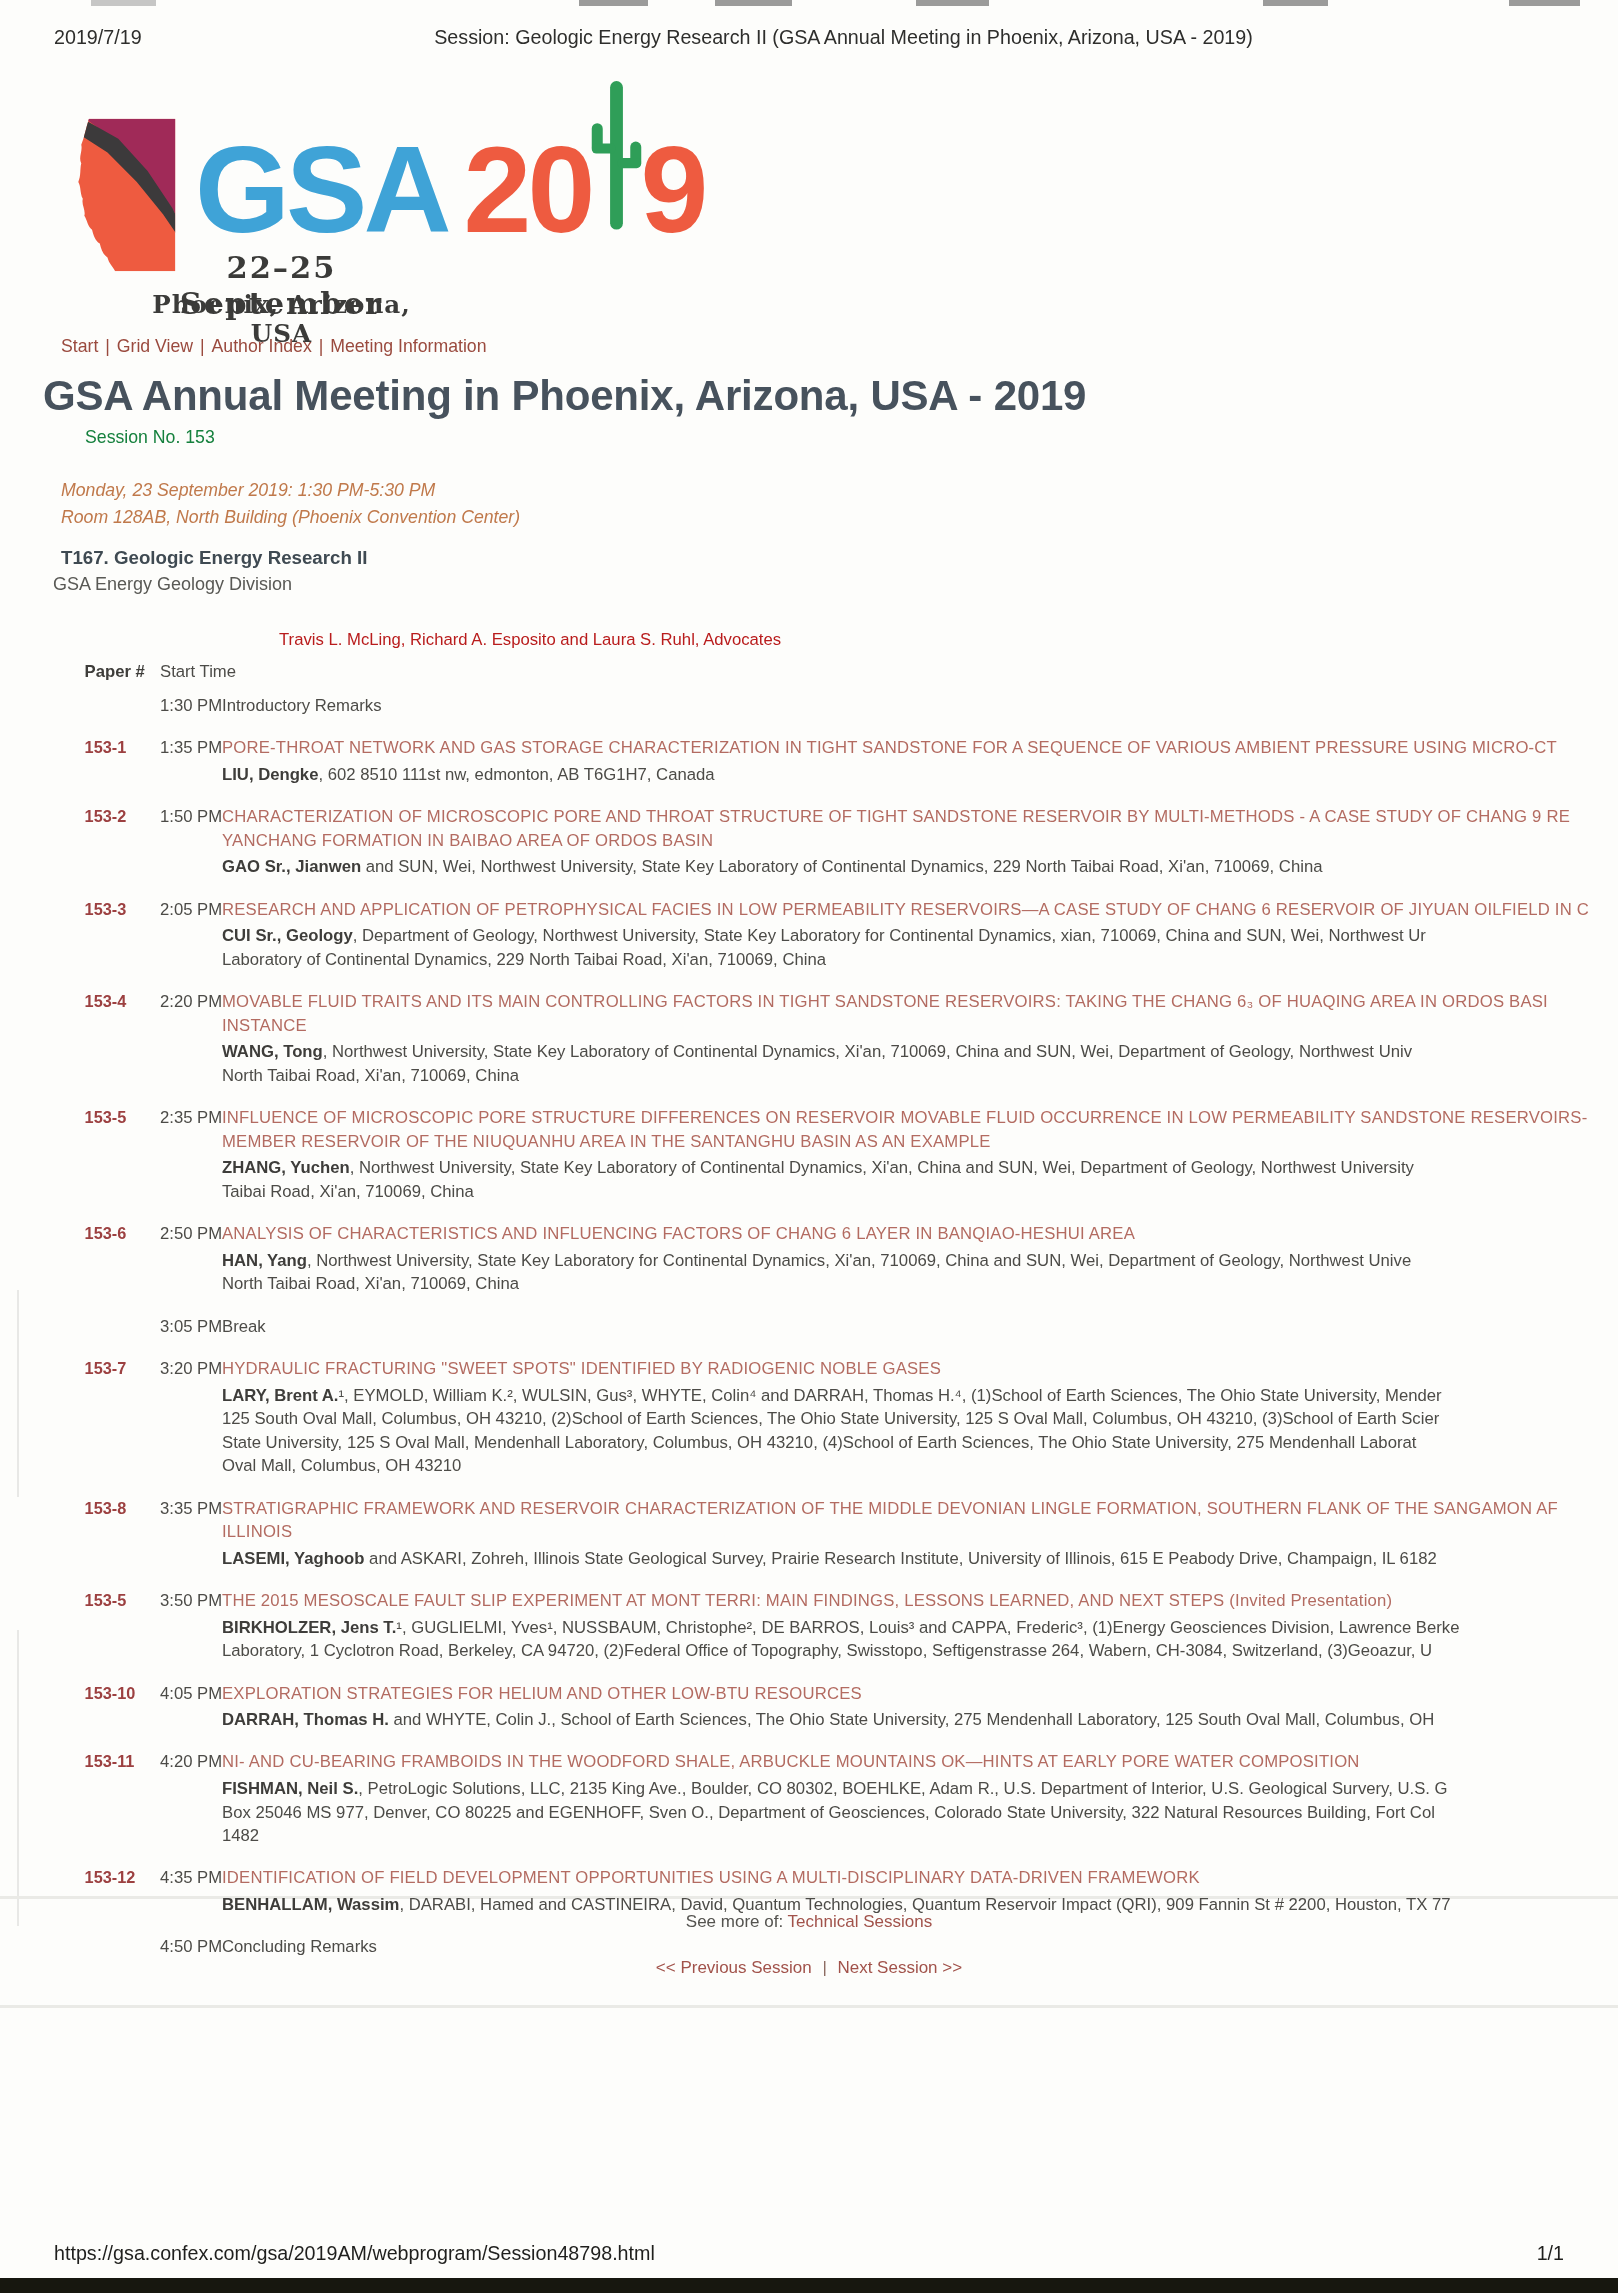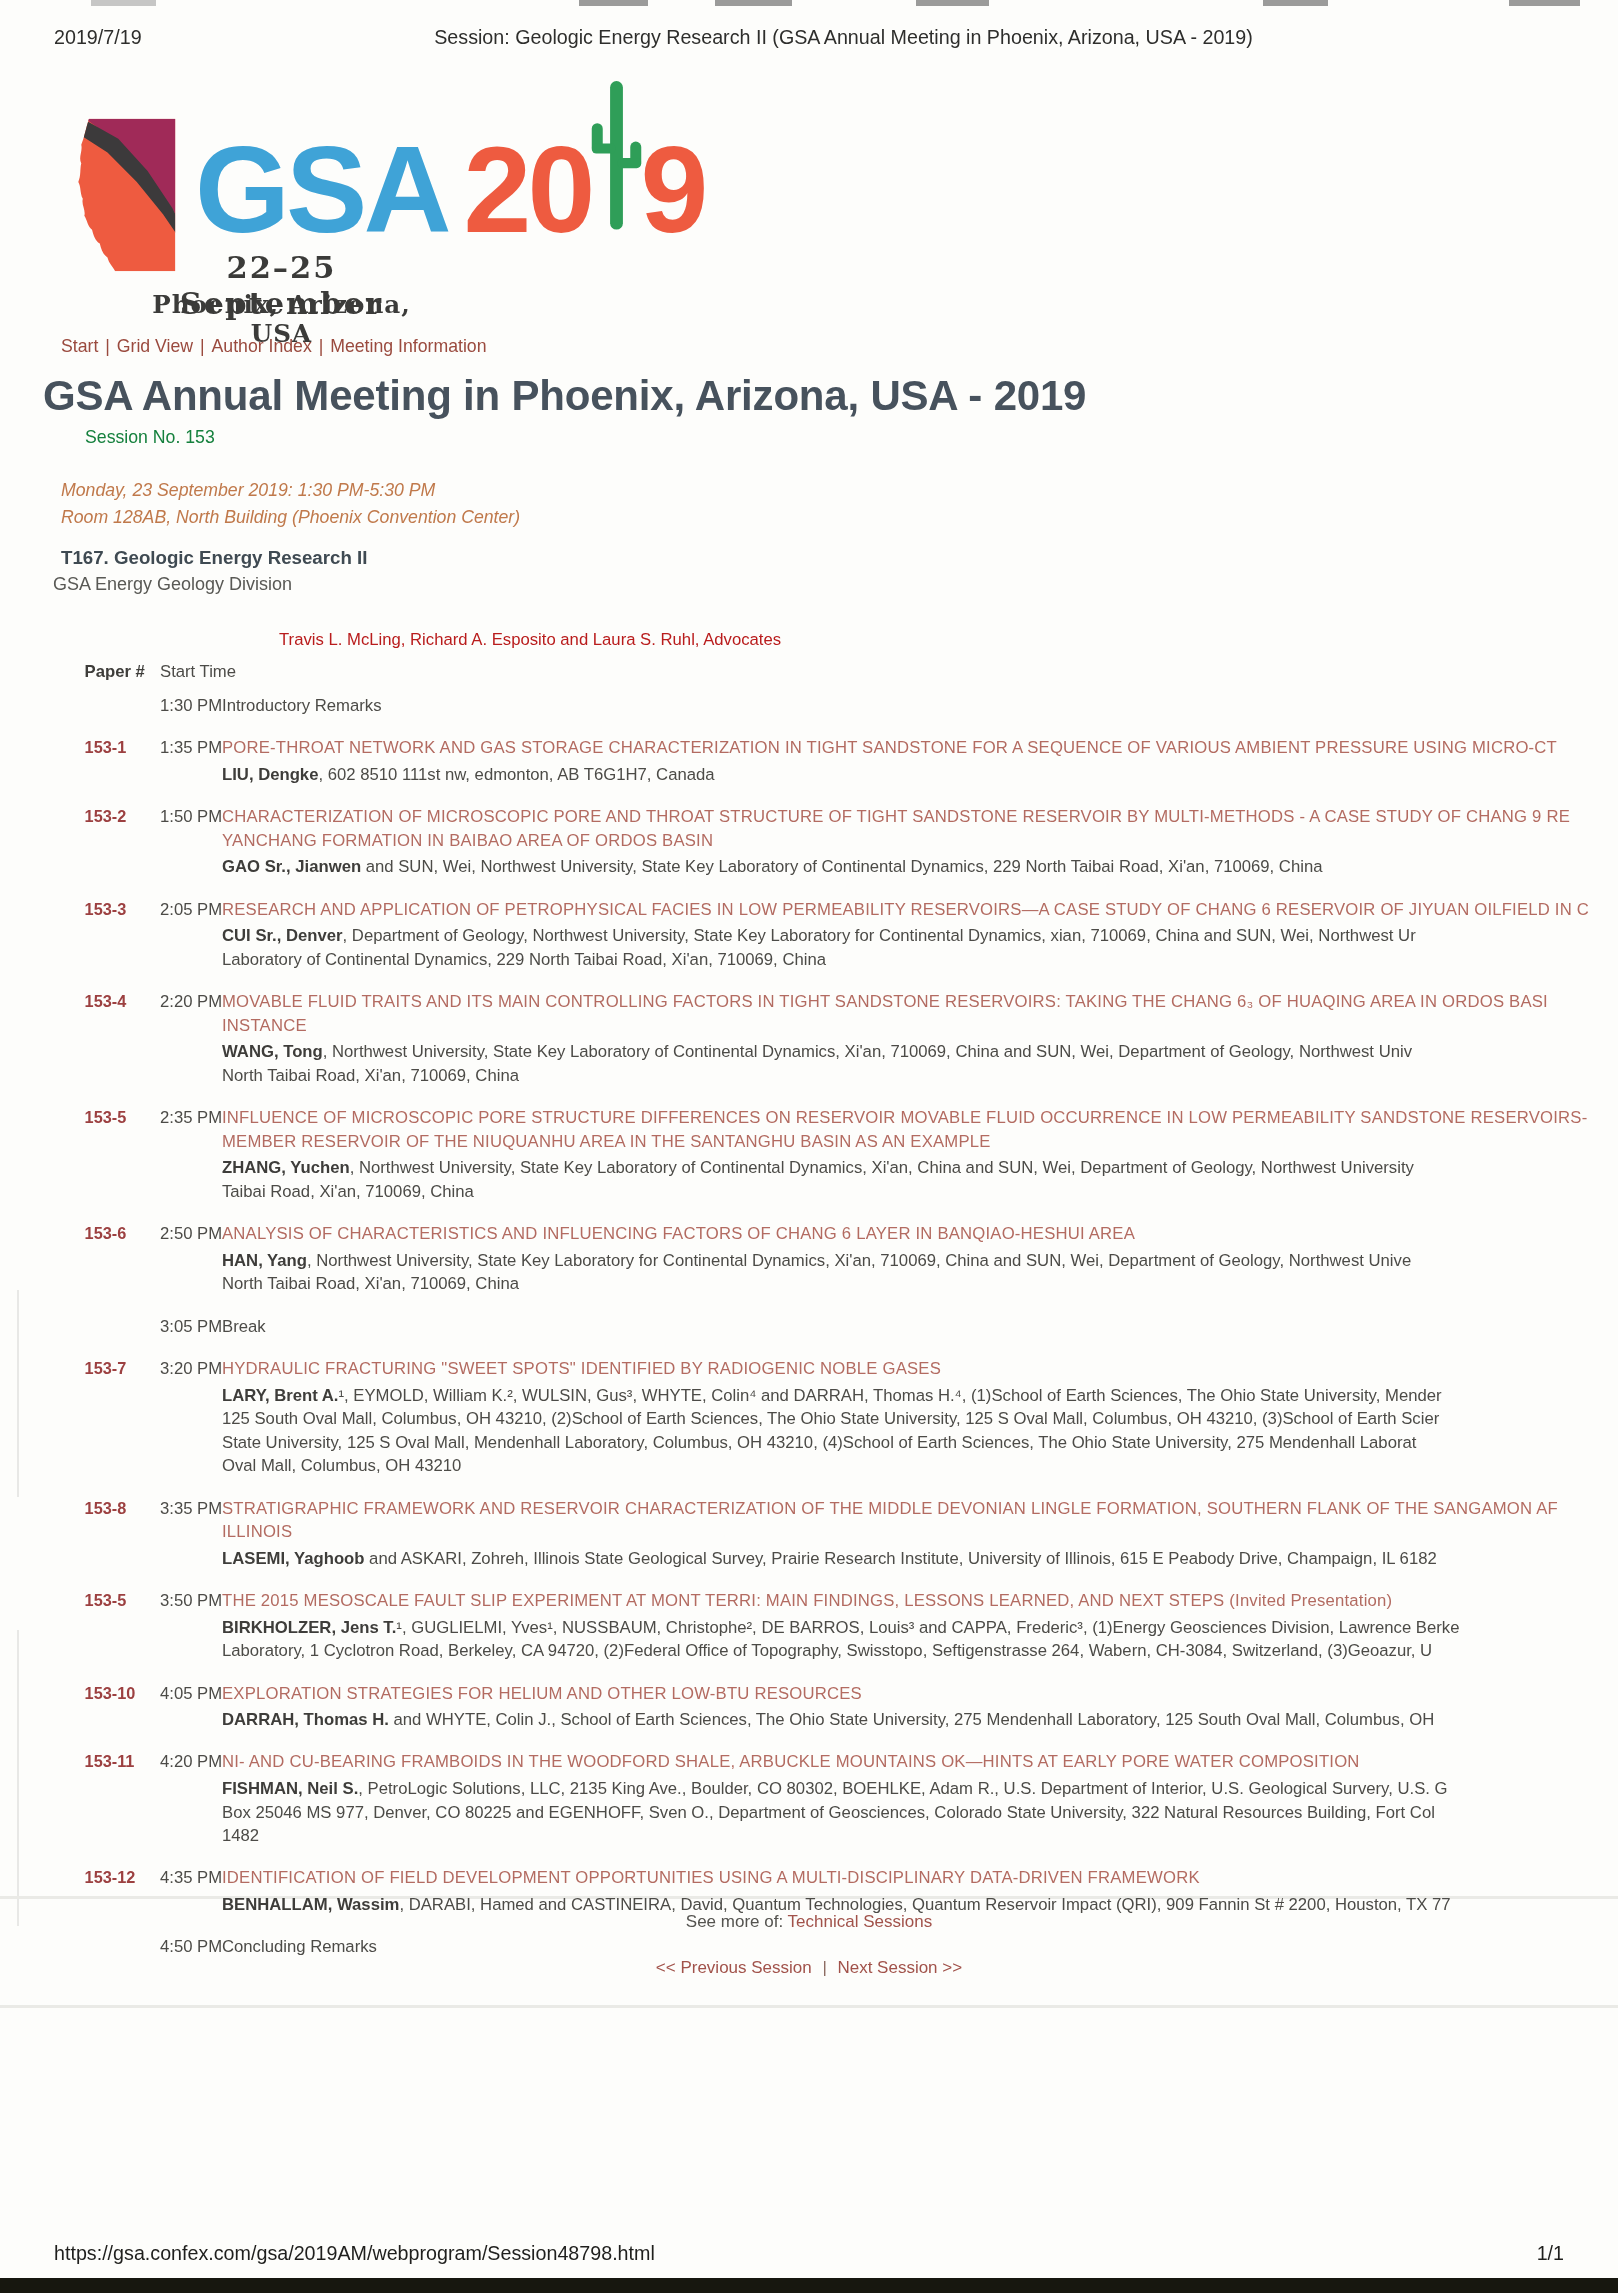--- a/index.html
+++ b/index.html
@@ -157,21 +157,21 @@
             <div class="author-line"><span class="author-bold">GAO Sr., Jianwen</span><span> and SUN, Wei, Northwest University, State Key Laboratory of Continental Dynamics, 229 North Taibai Road, Xi'an, 710069, China</span></div>
           </div>
         </div>
       </div>
       <div class="trow">
         <div class="c-paper"><span class="paper-num">153-3</span></div>
         <div class="c-time">2:05 PM</div>
         <div>
           <div class="title-line">RESEARCH AND APPLICATION OF PETROPHYSICAL FACIES IN LOW PERMEABILITY RESERVOIRS—A CASE STUDY OF CHANG 6 RESERVOIR OF JIYUAN OILFIELD IN C</div>
           <div class="authors">
-            <div class="author-line"><span class="author-bold">CUI Sr., Denver</span><span>, Department of Geology, Northwest University, State Key Laboratory for Continental Dynamics, xian, 710069, China and SUN, Wei, Northwest Ur</span></div>
+            <div class="author-line"><span class="author-bold">CUI Sr., Geology</span><span>, Department of Geology, Northwest University, State Key Laboratory for Continental Dynamics, xian, 710069, China and SUN, Wei, Northwest Ur</span></div>
             <div class="author-line">Laboratory of Continental Dynamics, 229 North Taibai Road, Xi'an, 710069, China</div>
           </div>
         </div>
       </div>
       <div class="trow">
         <div class="c-paper"><span class="paper-num">153-4</span></div>
         <div class="c-time">2:20 PM</div>
         <div>
           <div class="title-line">MOVABLE FLUID TRAITS AND ITS MAIN CONTROLLING FACTORS IN TIGHT SANDSTONE RESERVOIRS: TAKING THE CHANG 6₃ OF HUAQING AREA IN ORDOS BASI</div>
           <div class="title-line">INSTANCE</div>

